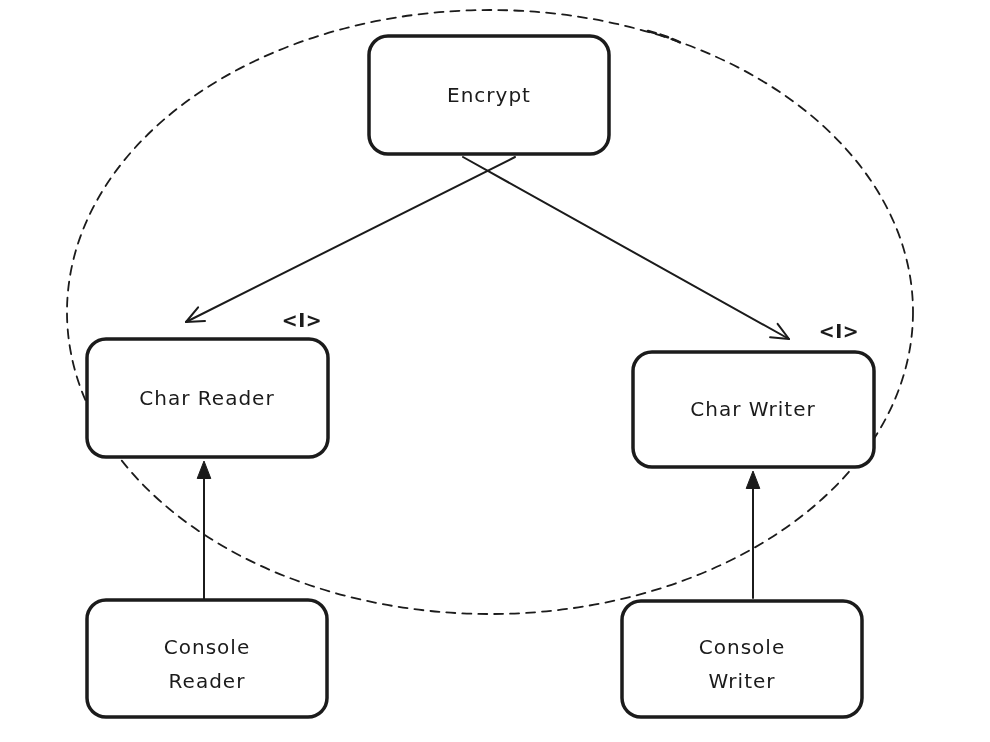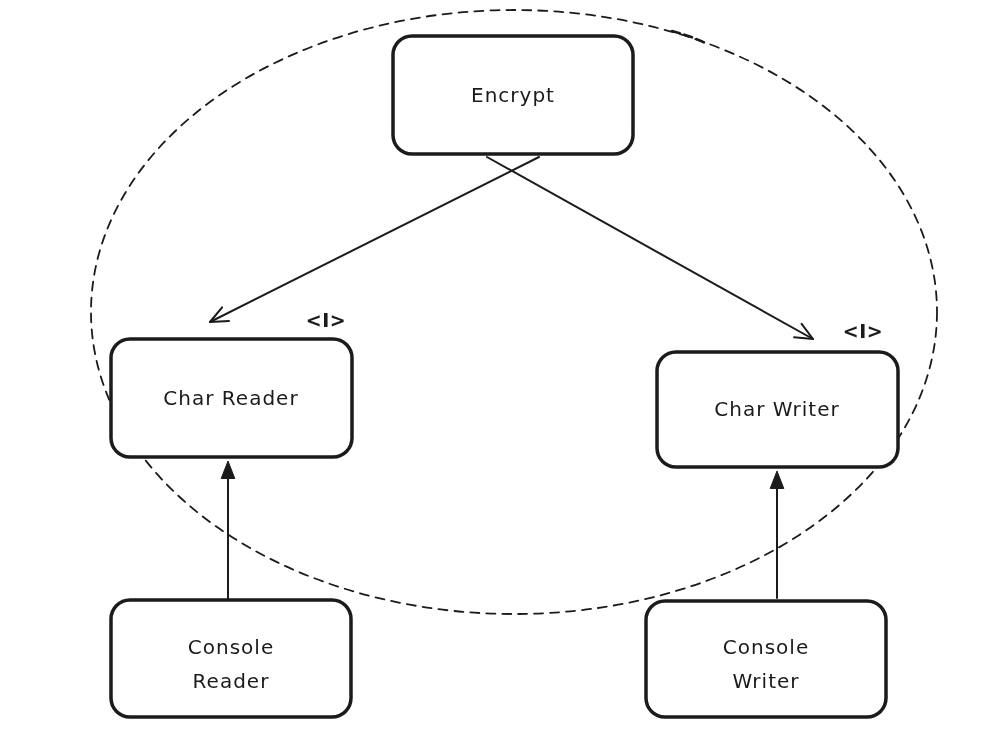--- a/index.html
+++ b/index.html
@@ -6,21 +6,21 @@
     --ink: #1b1b1b;
     --canvas: #ffffff;
   }
   * { margin: 0; padding: 0; box-sizing: border-box; }
   html, body {
     width: 990px; height: 742px;
     background: var(--canvas);
     overflow: hidden;
     font-family: "DejaVu Sans", sans-serif;
   }
-  .stage { position: relative; width: 934px; height: 742px; background: var(--canvas); margin-left: 24px; }
+  .stage { position: relative; width: 934px; height: 742px; background: var(--canvas); }
   svg { display: block; }
 
   .boundary {
     fill: none;
     stroke: var(--ink);
     stroke-width: 1.8;
     stroke-dasharray: 9 7;
     stroke-linecap: round;
   }
   .boundary-overlap {

